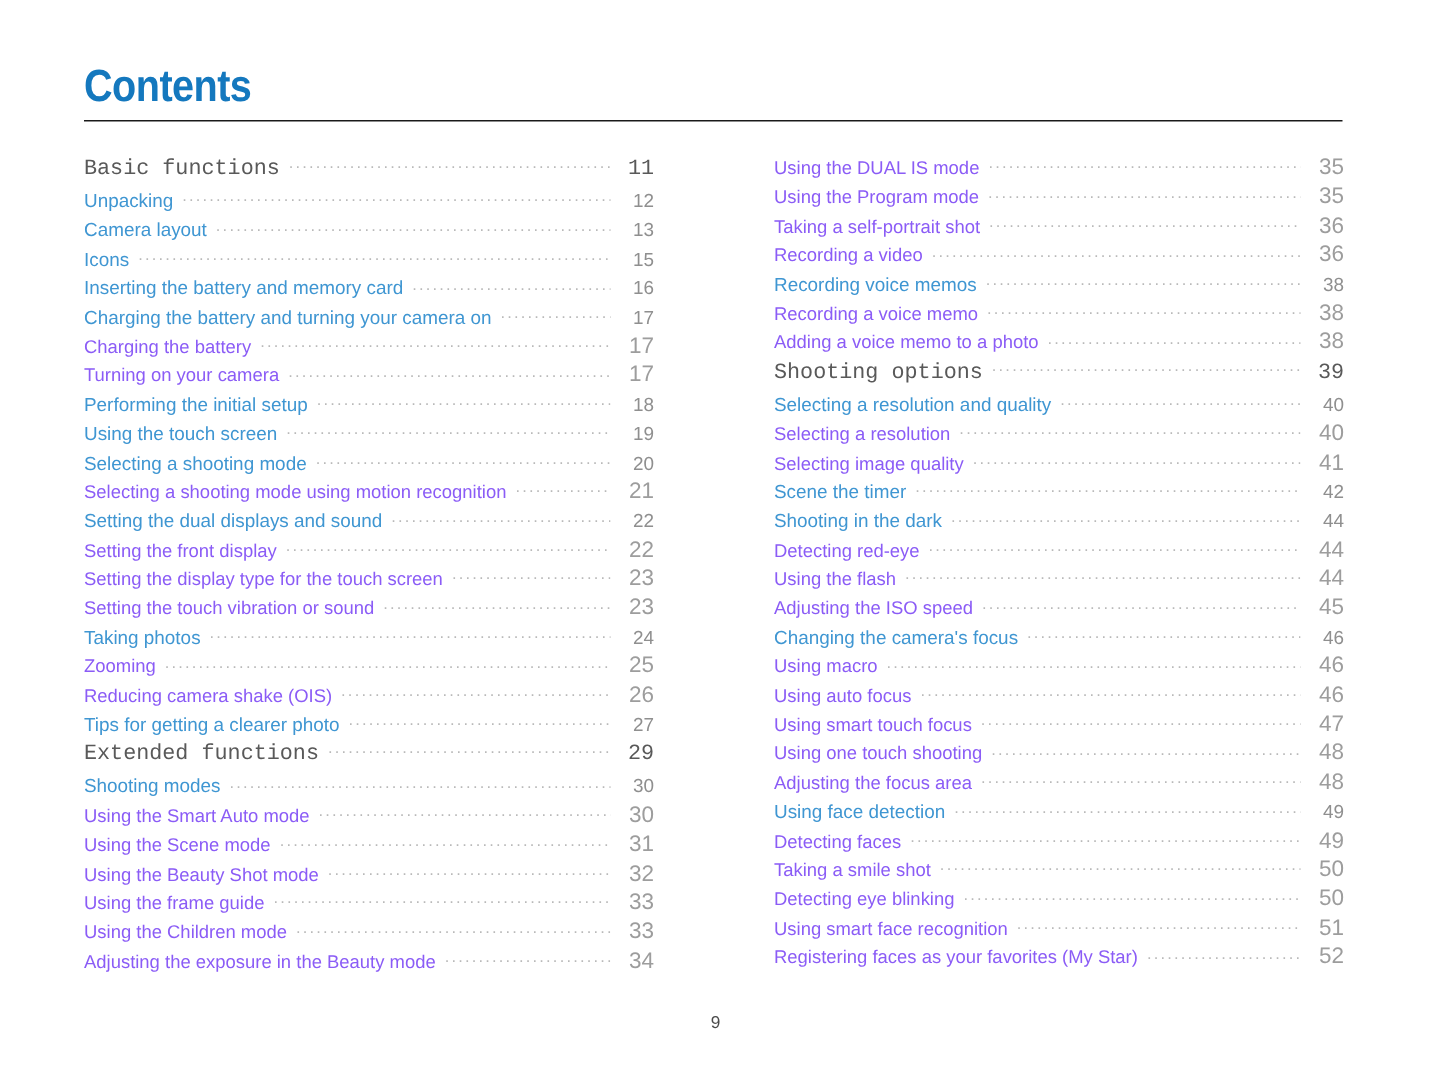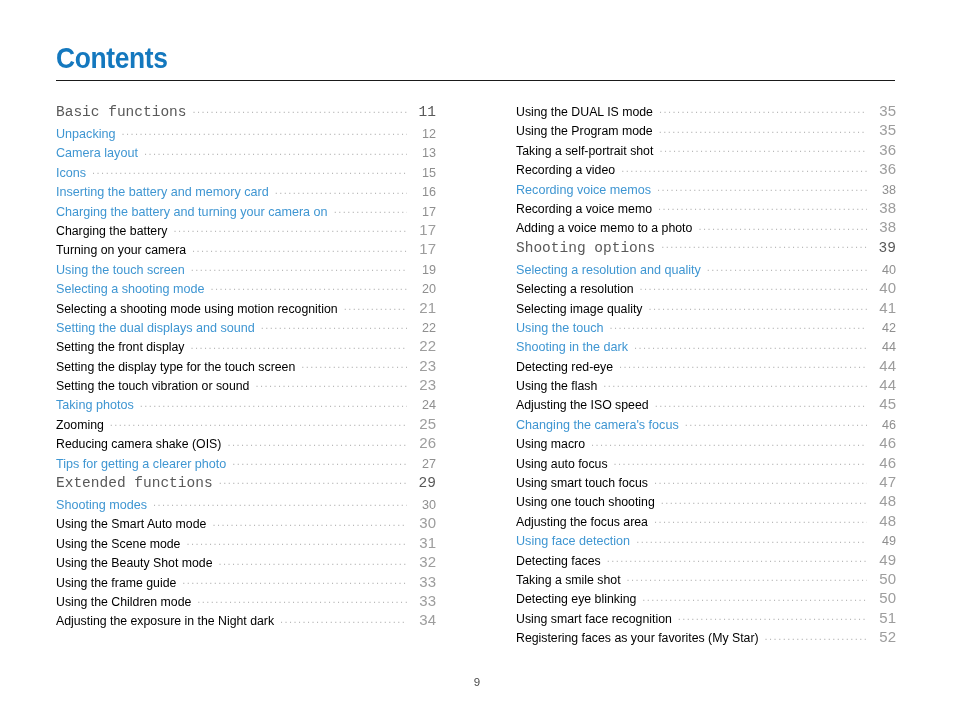--- a/index.html
+++ b/index.html
@@ -113,21 +113,21 @@
     color: #3f96d2;
   }
   .entry.level-link .pageno {
     font-size: 12.6px;
     color: #8f8f8f;
   }
 
   
   .entry.level-sub .label {
     font-size: 12.3px;
-    color: #000000;
+    color: #8b5cf6;
   }
   .entry.level-sub .pageno {
     font-size: 15px;
     color: #9d9d9d;
   }
 
   
   .entry.gap-before {
   }
 
@@ -187,20 +187,25 @@
           <span class="label">Charging the battery</span>
           <span class="leader"></span>
           <span class="pageno">17</span>
         </div>
         <div class="entry level-sub">
           <span class="label">Turning on your camera</span>
           <span class="leader"></span>
           <span class="pageno">17</span>
         </div>
         <div class="entry level-link">
+          <span class="label">Performing the initial setup</span>
+          <span class="leader"></span>
+          <span class="pageno">18</span>
+        </div>
+        <div class="entry level-link">
           <span class="label">Using the touch screen</span>
           <span class="leader"></span>
           <span class="pageno">19</span>
         </div>
         <div class="entry level-link">
           <span class="label">Selecting a shooting mode</span>
           <span class="leader"></span>
           <span class="pageno">20</span>
         </div>
         <div class="entry level-sub">
@@ -277,21 +282,21 @@
           <span class="label">Using the frame guide</span>
           <span class="leader"></span>
           <span class="pageno">33</span>
         </div>
         <div class="entry level-sub">
           <span class="label">Using the Children mode</span>
           <span class="leader"></span>
           <span class="pageno">33</span>
         </div>
         <div class="entry level-sub">
-          <span class="label">Adjusting the exposure in the Night dark</span>
+          <span class="label">Adjusting the exposure in the Beauty mode</span>
           <span class="leader"></span>
           <span class="pageno">34</span>
         </div>
       </div>
     <div class="col col-right" id="col-right">
         <div class="entry level-sub">
           <span class="label">Using the DUAL IS mode</span>
           <span class="leader"></span>
           <span class="pageno">35</span>
         </div>
@@ -339,21 +344,21 @@
           <span class="label">Selecting a resolution</span>
           <span class="leader"></span>
           <span class="pageno">40</span>
         </div>
         <div class="entry level-sub">
           <span class="label">Selecting image quality</span>
           <span class="leader"></span>
           <span class="pageno">41</span>
         </div>
         <div class="entry level-link">
-          <span class="label">Using the touch</span>
+          <span class="label">Scene the timer</span>
           <span class="leader"></span>
           <span class="pageno">42</span>
         </div>
         <div class="entry level-link">
           <span class="label">Shooting in the dark</span>
           <span class="leader"></span>
           <span class="pageno">44</span>
         </div>
         <div class="entry level-sub">
           <span class="label">Detecting red-eye</span>

